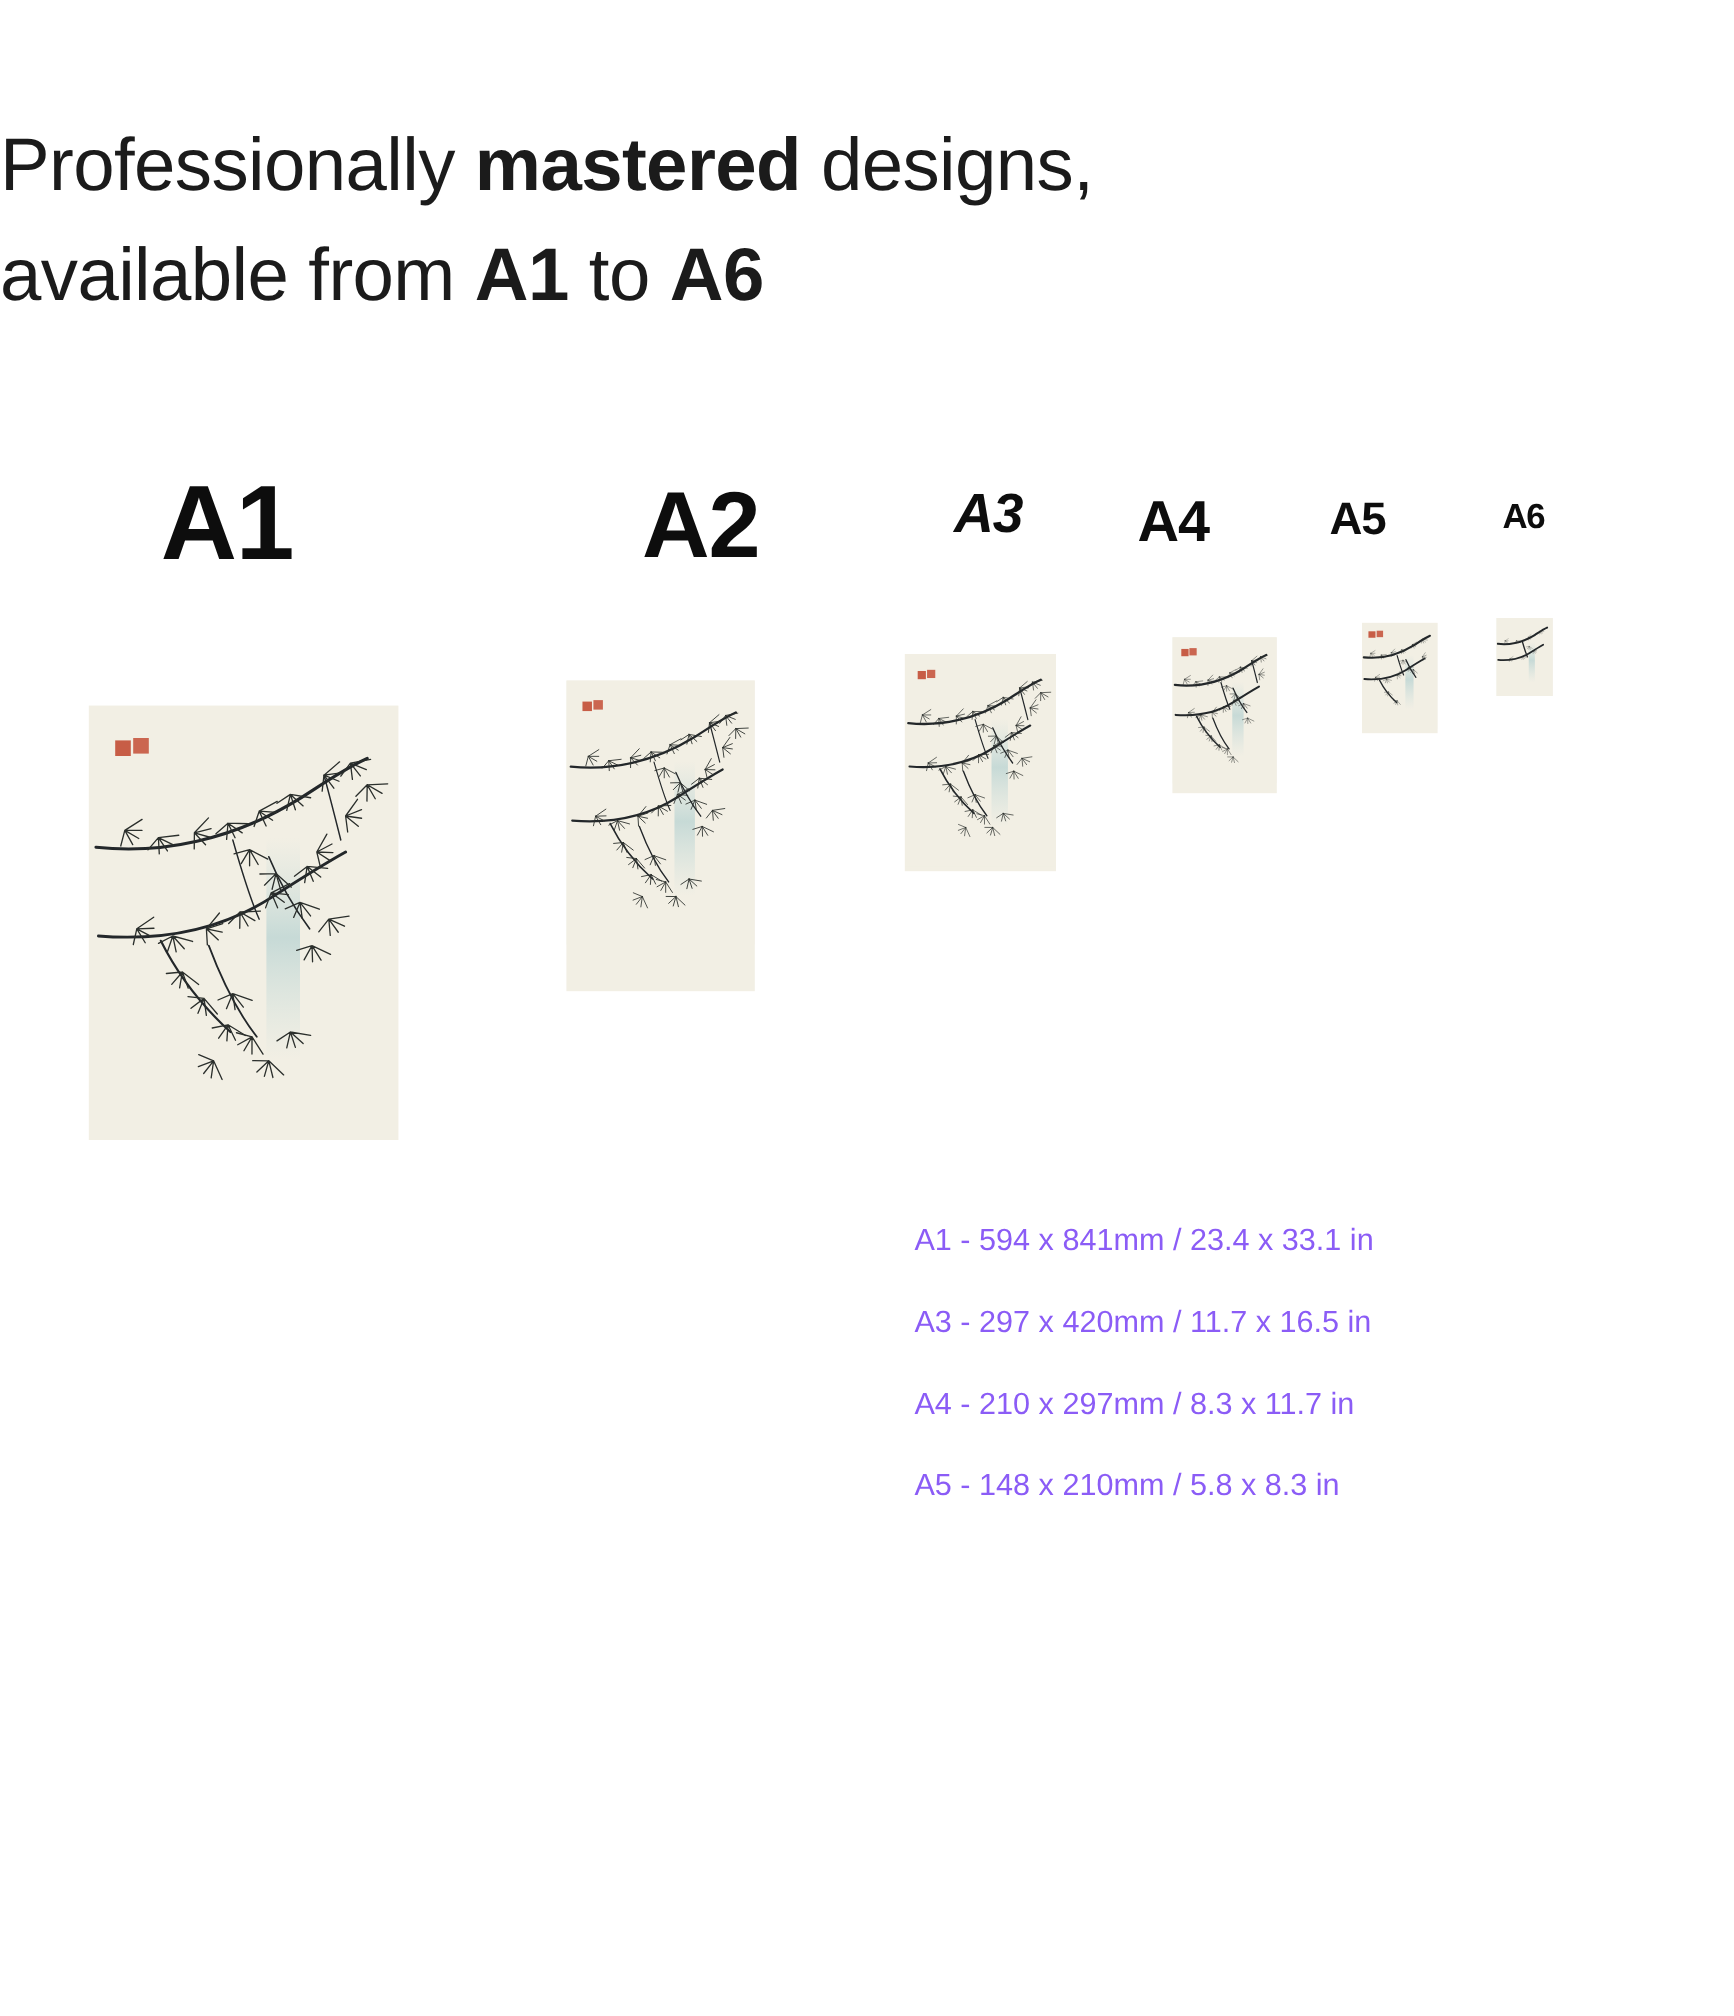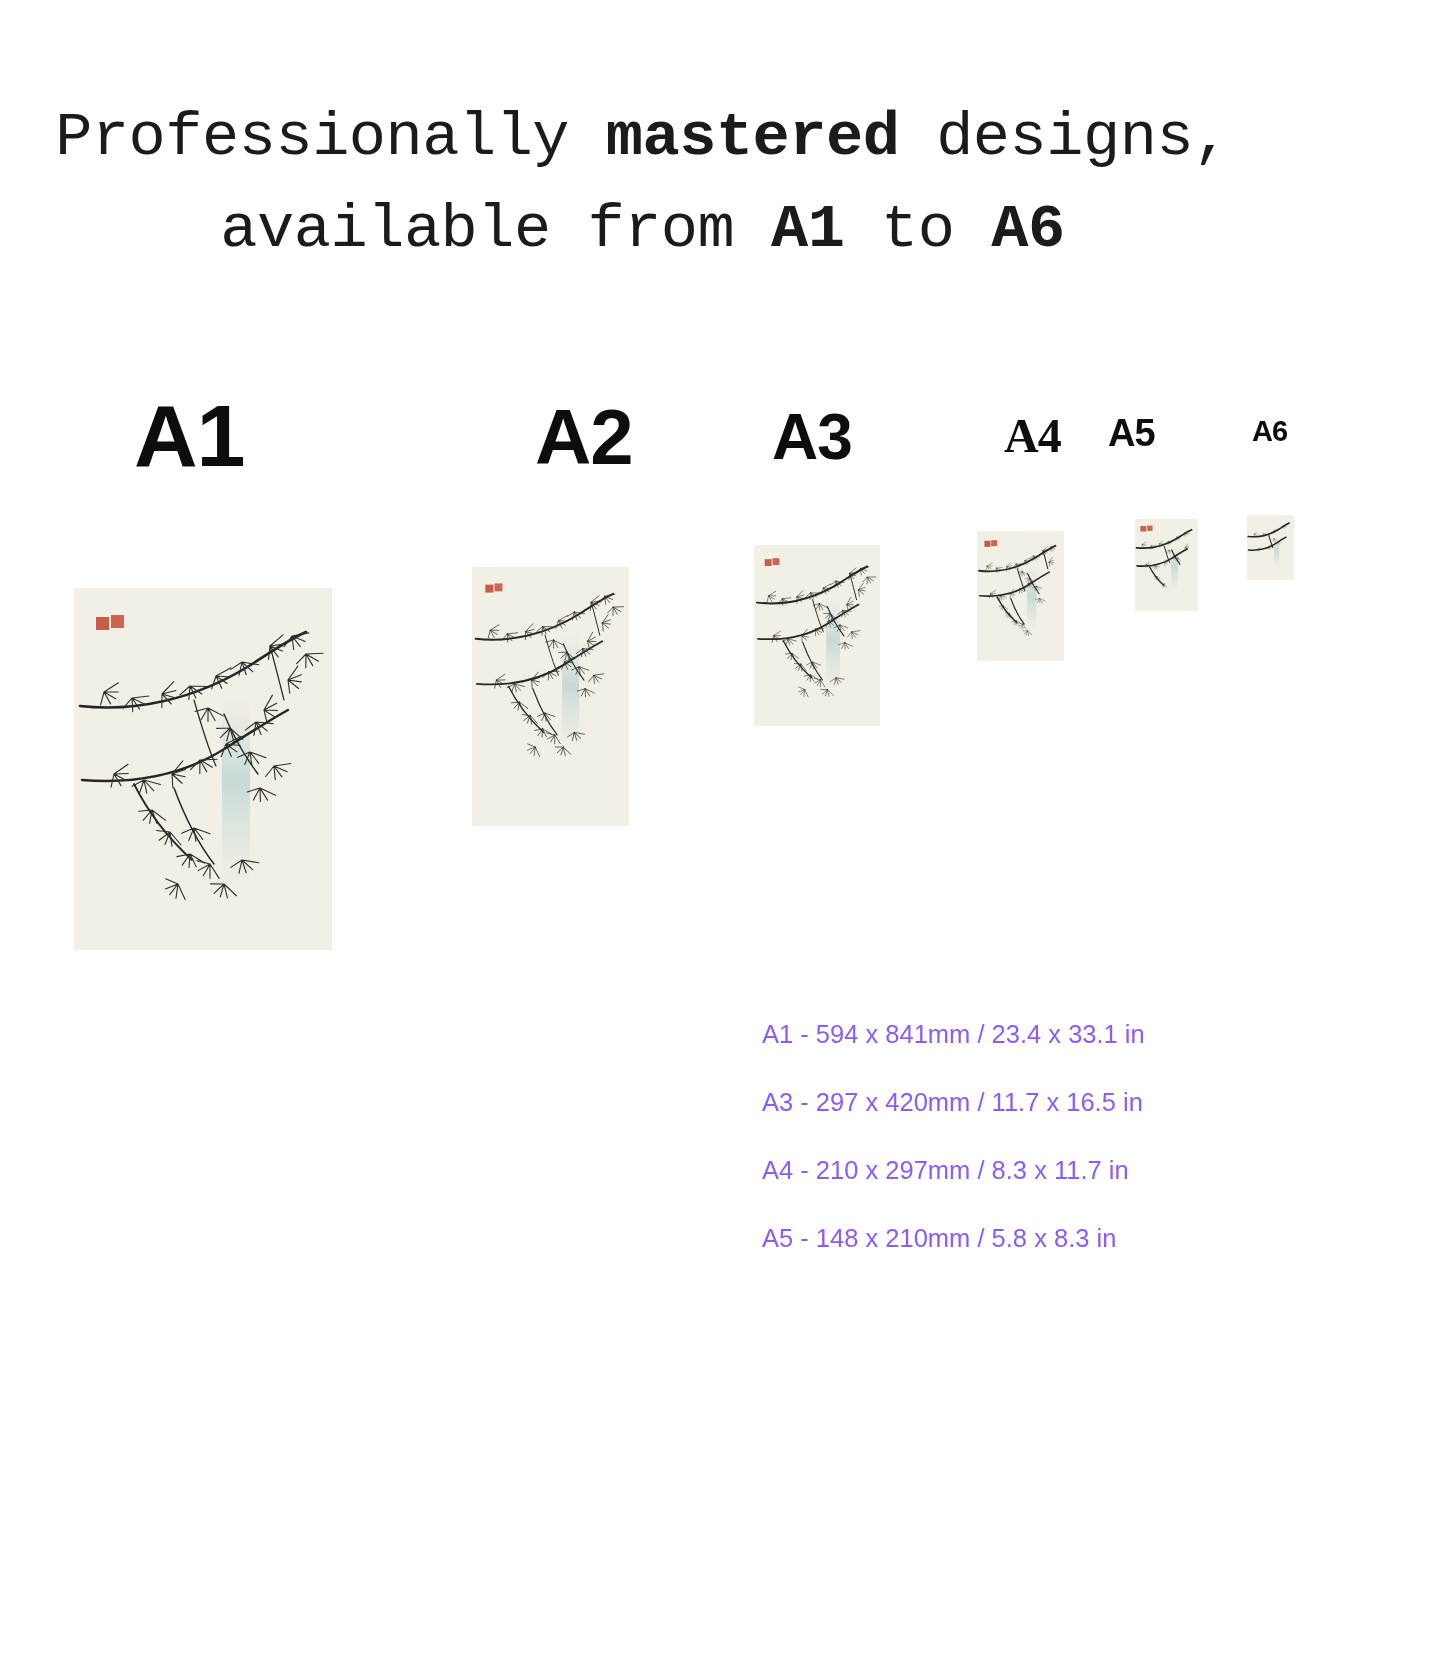--- a/index.html
+++ b/index.html
@@ -15,27 +15,26 @@
     color: #1a1a1a;
     overflow: hidden;
   }
 
   
   #headline {
     position: absolute;
     top: 92px;
     left: 0;
     width: 1285px;
-    text-align: center;
+    text-align: left;
     font-size: 62px;
     line-height: 1.48;
     font-weight: 300;
     letter-spacing: -0.5px;
     color: #1b1b1b;
-    font-family: Liberation Mono, monospace;
   }
   #headline .b { font-weight: 700; }
 
   
   .size-label {
     position: absolute;
     font-weight: 700;
     color: #0d0d0d;
     letter-spacing: -1px;
     white-space: nowrap;
@@ -75,22 +74,22 @@
   <div>
     <span>Professionally </span><span class="b">mastered</span><span> designs,</span>
   </div>
   <div>
     <span>available from </span><span class="b">A1</span><span> to </span><span class="b">A6</span>
   </div>
 </div>
 
 <div class="size-label" style="left:134px; top:385px; font-size:88px;">A1</div>
 <div class="size-label" style="left:498px; top:392px; font-size:78px;margin-left:37px;">A2</div>
-<div class="size-label" style="left:772px; top:400px; font-size:64px;">A3</div>
-<div class="size-label" style="left:1004px; top:408px; font-size:48px;font-family:Liberation Serif, serif;">A4</div>
+<div class="size-label" style="left:795px; top:400px; font-size:46px;font-style:italic;">A3</div>
+<div class="size-label" style="left:948px; top:408px; font-size:48px;">A4</div>
 <div class="size-label" style="left:1108px; top:412px; font-size:38px;">A5</div>
 <div class="size-label" style="left:1252px; top:415px; font-size:29px;">A6</div>
 
 <div class="poster" id="poster-a1" style="left:74px; top:588px; width:258px; height:362px;">
   <svg class="art" viewBox="0 0 258 362" preserveAspectRatio="none">
     <defs>
       <linearGradient id="wash1" x1="0" y1="0" x2="0" y2="1">
         <stop offset="0%" stop-color="#cfe0dd" stop-opacity="0"></stop>
         <stop offset="45%" stop-color="#bfd6d4" stop-opacity=".85"></stop>
         <stop offset="100%" stop-color="#cfe0dd" stop-opacity="0"></stop>

